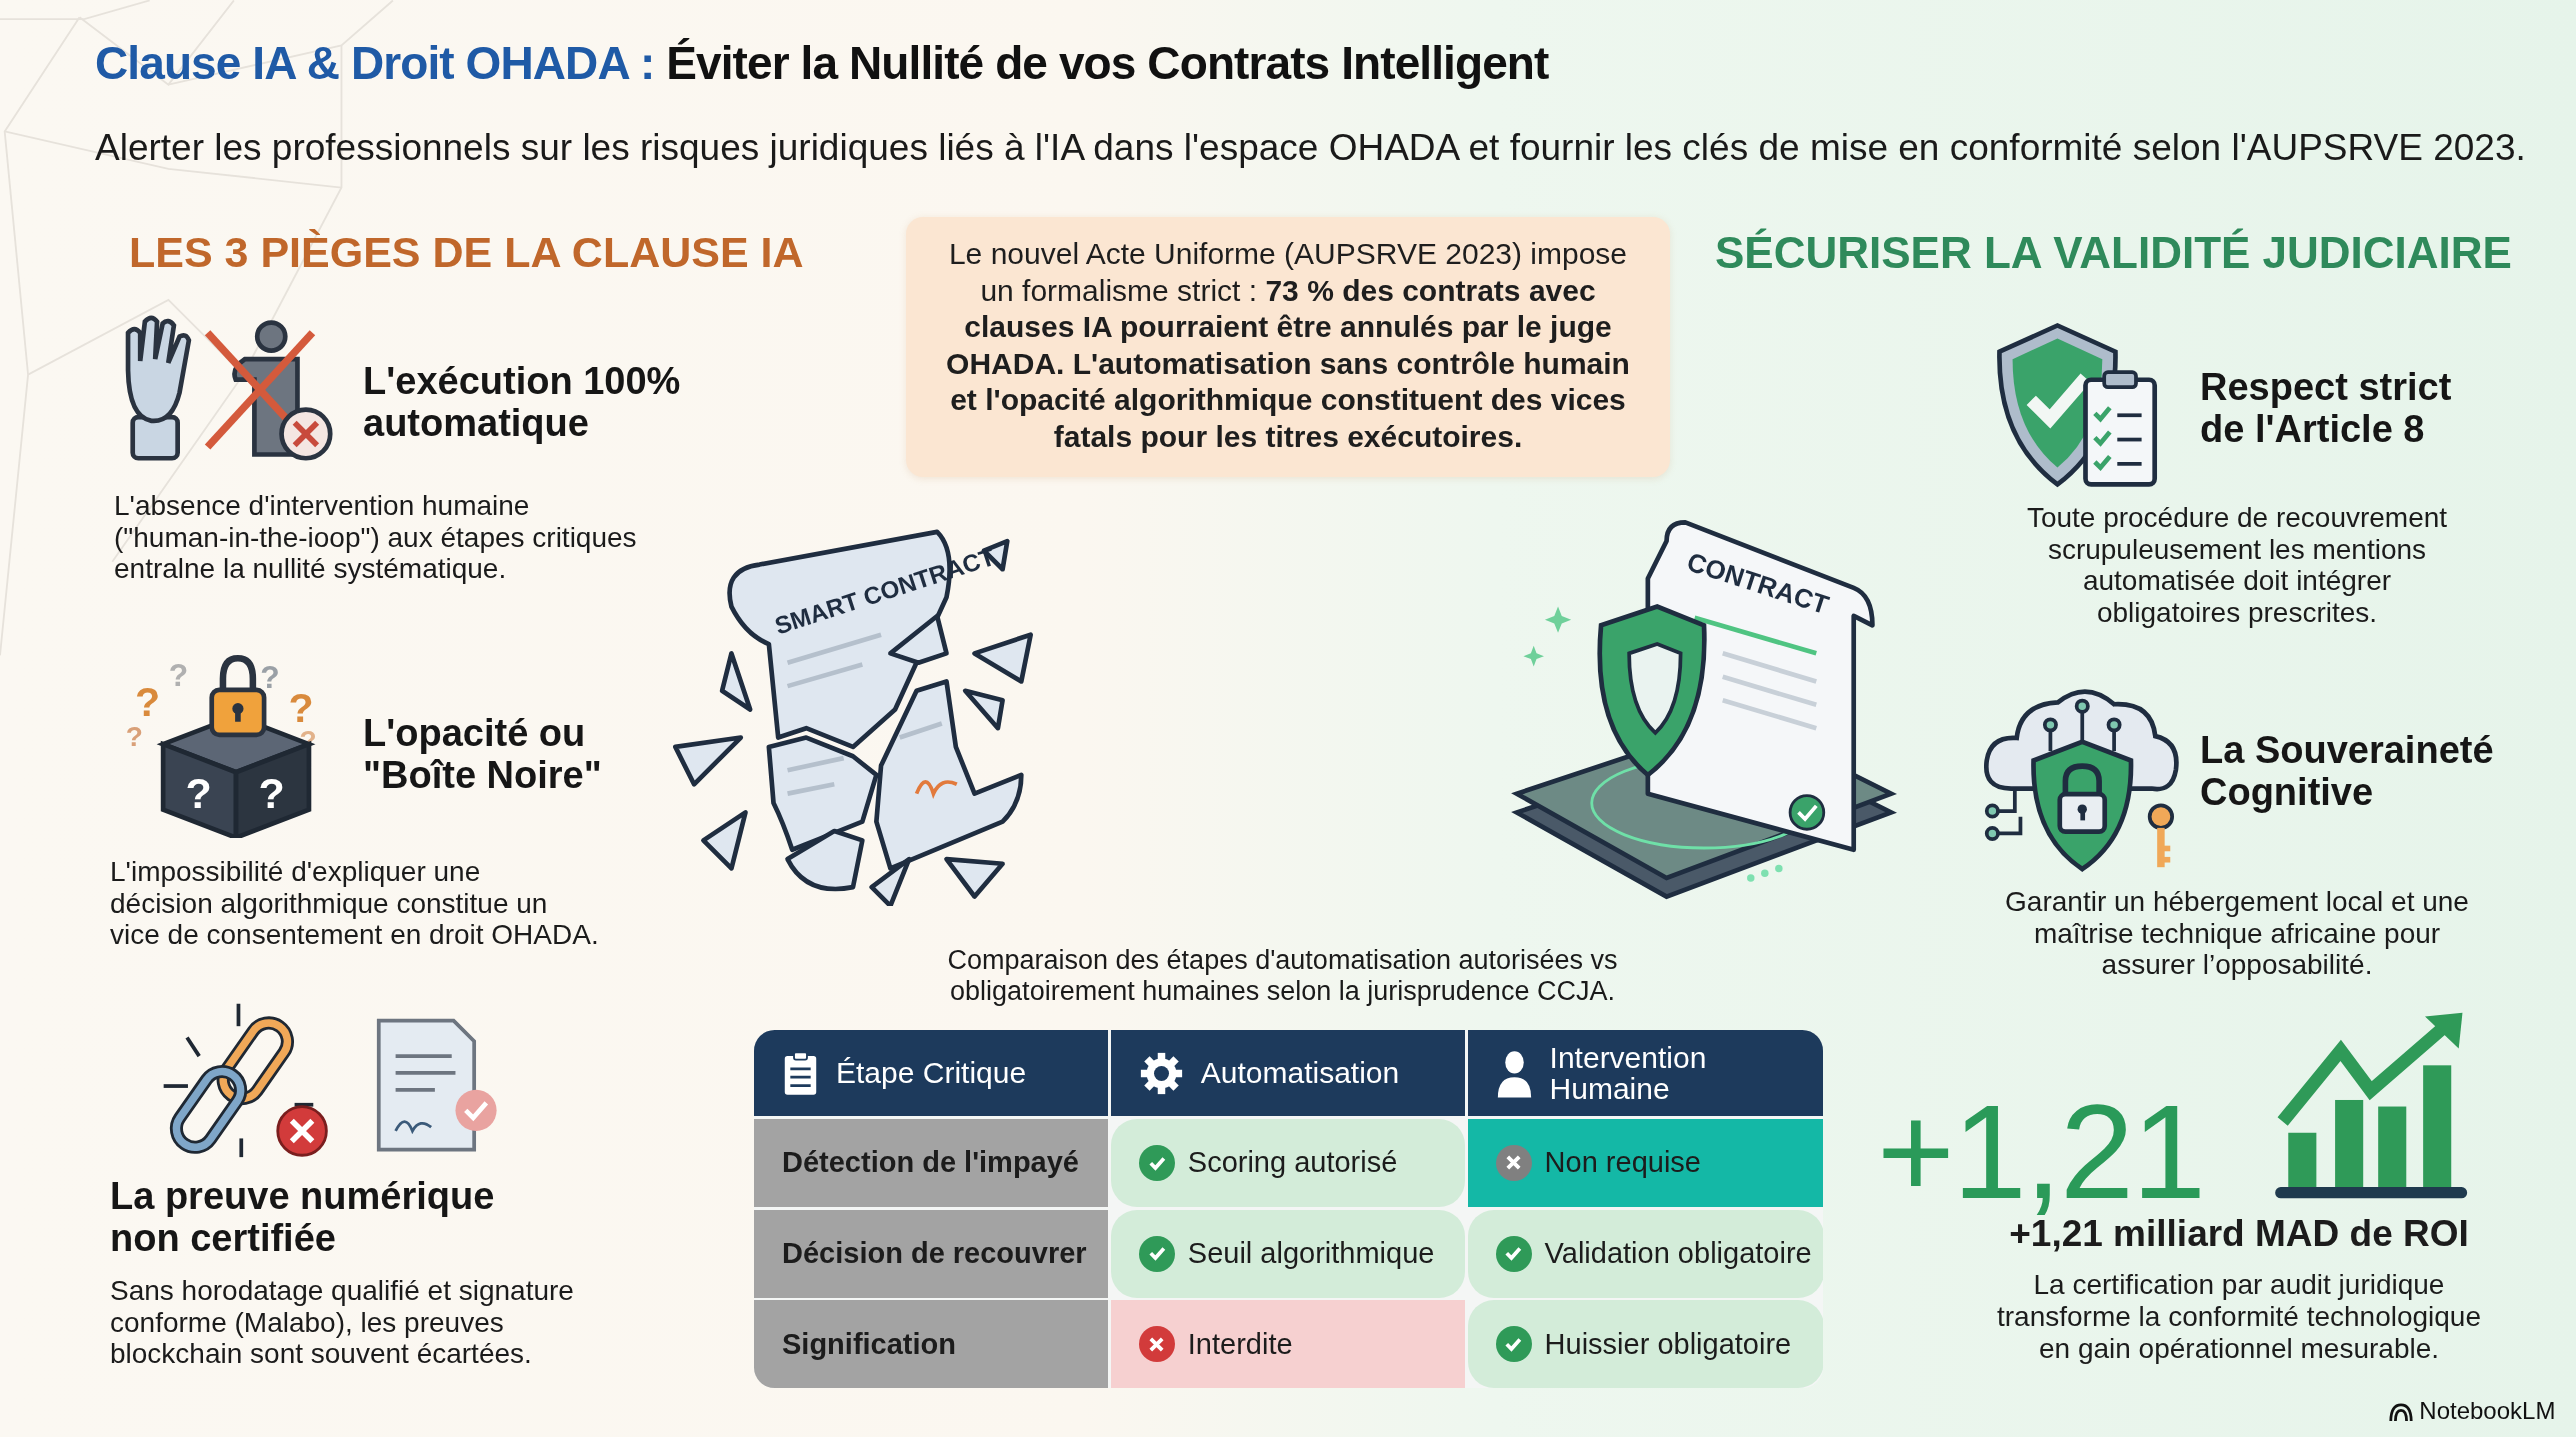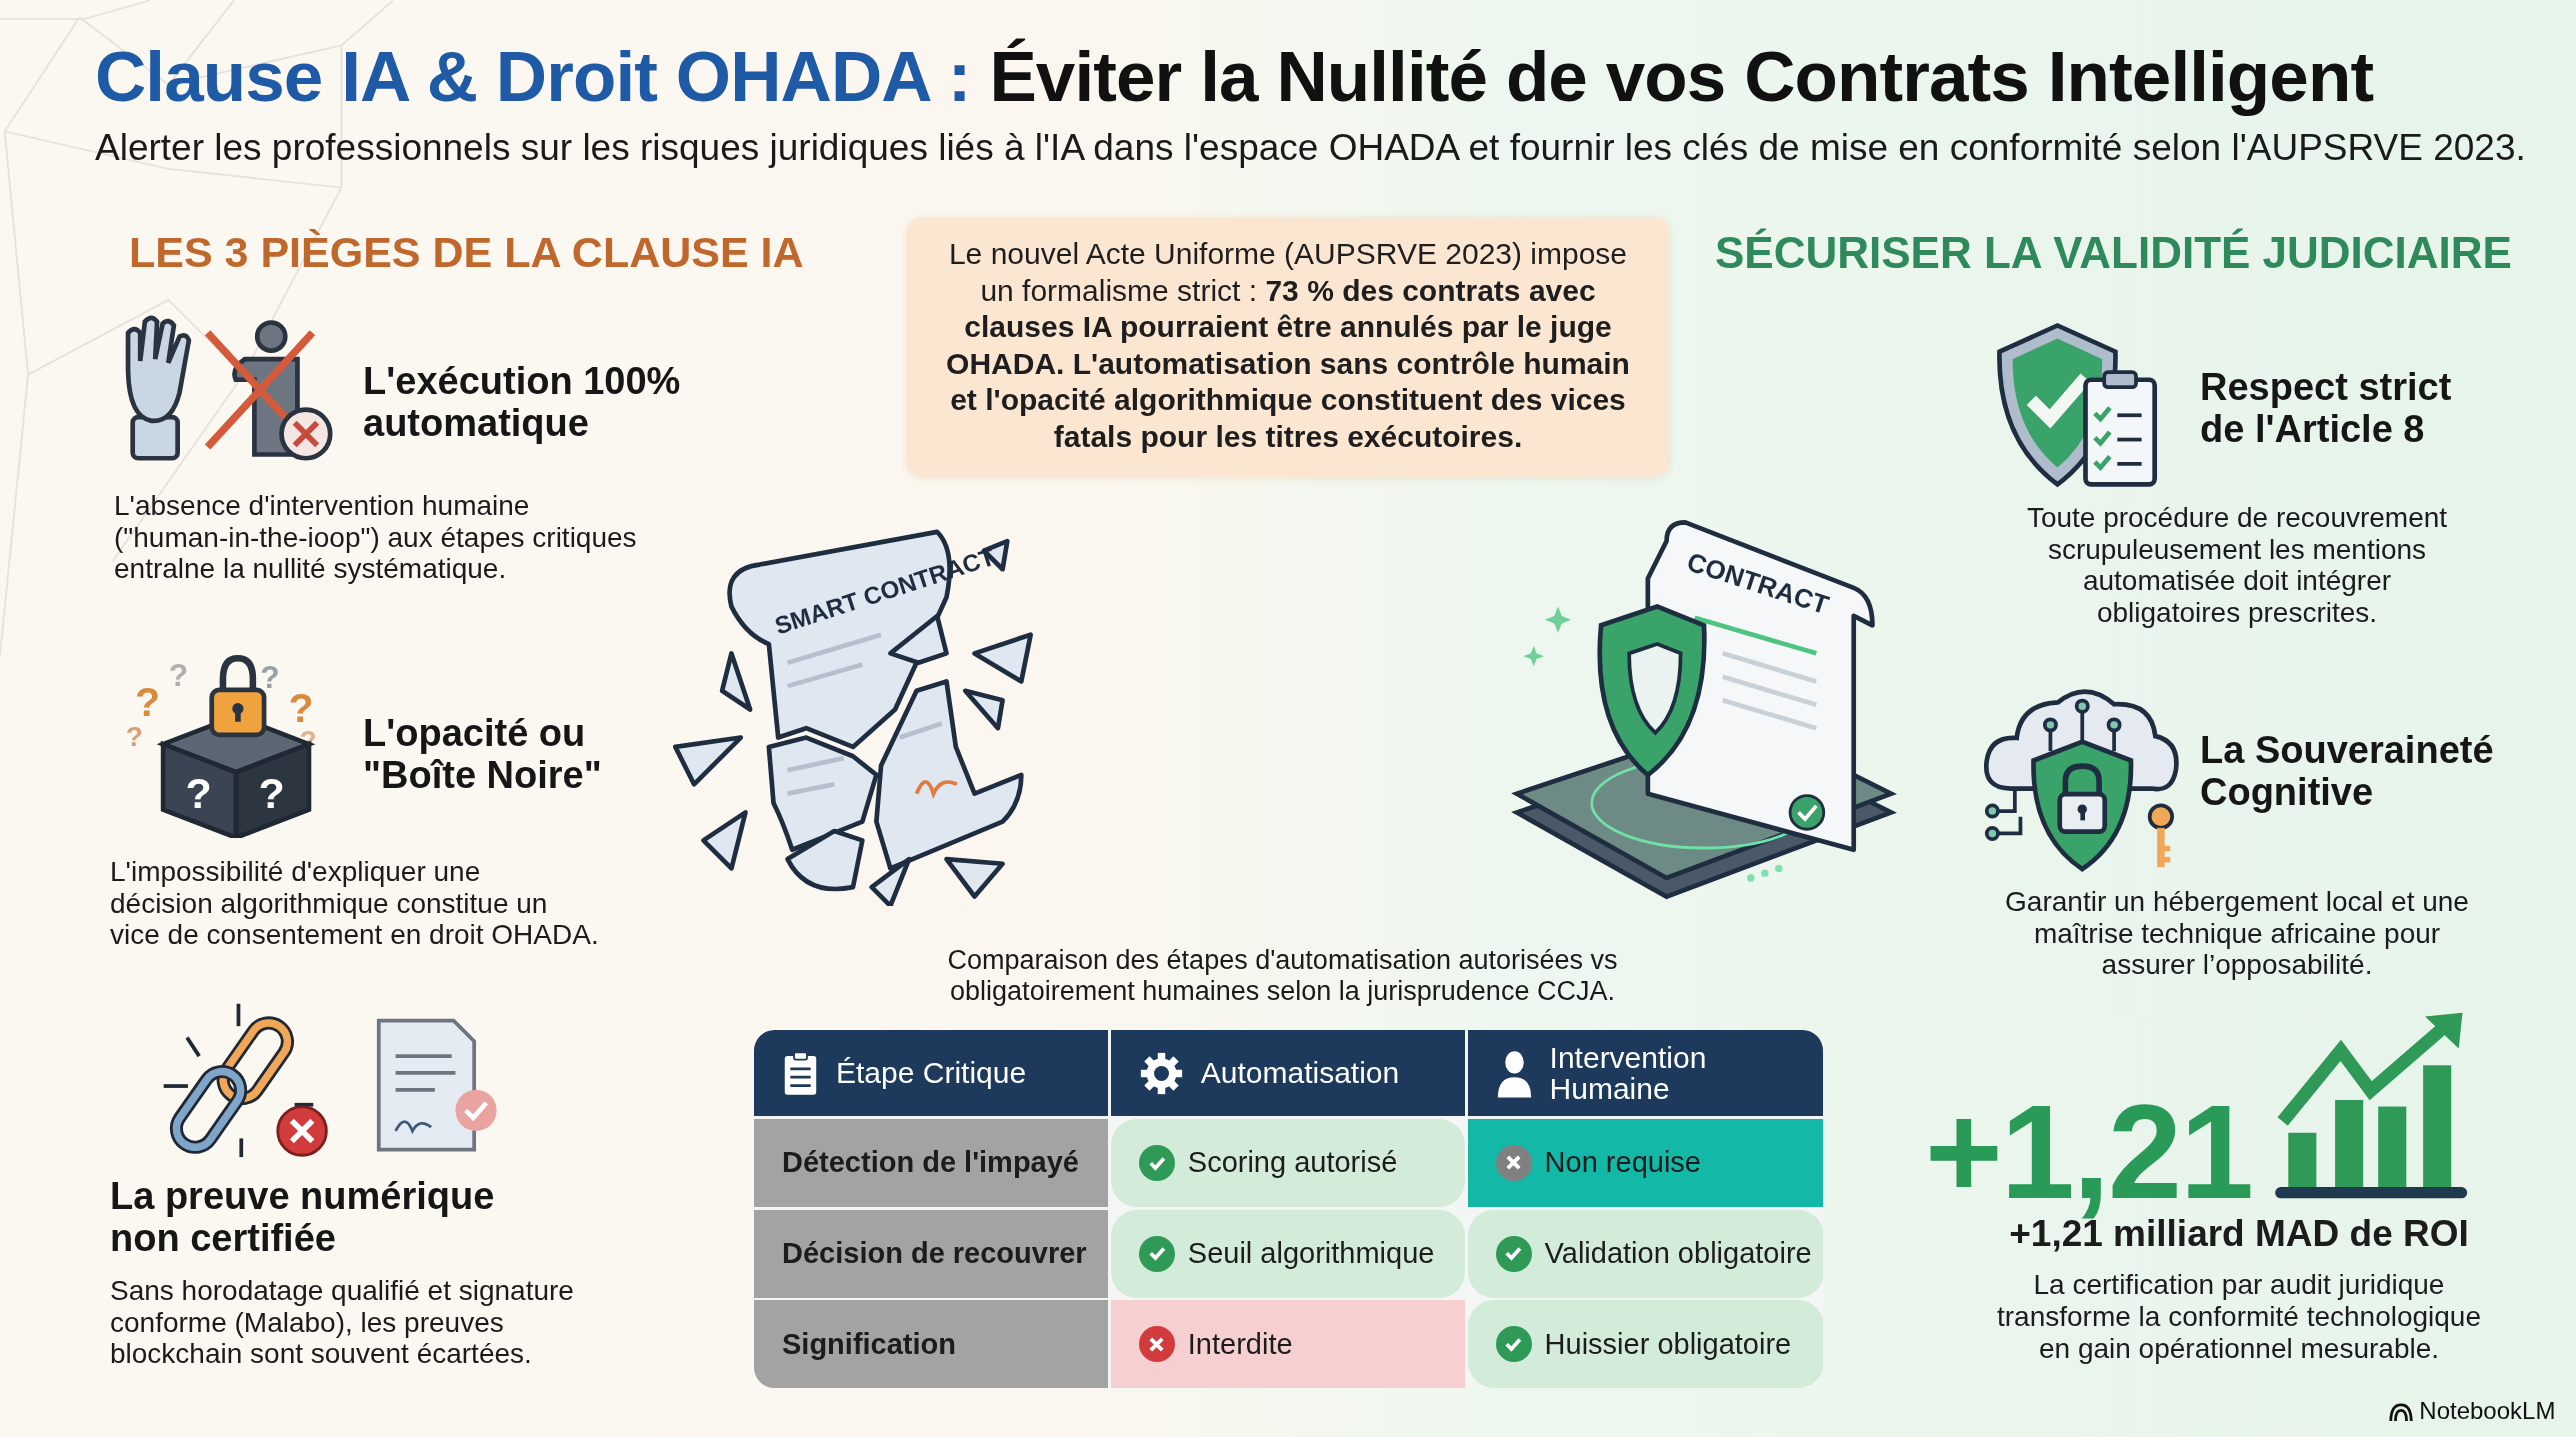--- a/index.html
+++ b/index.html
@@ -7,21 +7,21 @@
   body {
     font-family: "Liberation Sans", "DejaVu Sans", sans-serif;
     color: #1c1c1c;
     background: linear-gradient(90deg, #fbf8f2 0%, #fbf7f0 42%, #eef7ef 58%, #e6f4ea 100%);
     position: relative;
   }
   .bg-net { position: absolute; left: 0; top: 0; width: 842px; height: 1030px; pointer-events: none; }
 
   .title {
     position: absolute; left: 95px; top: 36px;
-    font-size: 71px; font-weight: 700; letter-spacing: -0.9px; white-space: nowrap;
+    font-size: 46px; font-weight: 700; letter-spacing: -0.9px; white-space: nowrap;
   }
   .title .blue { color: #1f5aa6; }
   .title .black { color: #111; }
   .subtitle {
     position: absolute; left: 95px; top: 127px;
     font-size: 37px; color: #1a1a1a; white-space: nowrap;
   }
 
   .sec-left {
     position: absolute; left: 129px; top: 228px;
@@ -71,21 +71,21 @@
   .td.green { background: #d3ecd9; border-radius: 26px; }
   .td.grey { background: #14b8a6; }
   .td.red { background: #f6d0d0; }
   .badge { width: 36px; height: 36px; border-radius: 50%; display: flex; align-items: center; justify-content: center; flex: none; }
   .badge.ok { background: #2f9a58; }
   .badge.no { background: #d23b3b; }
   .badge.na { background: #808080; }
 
   .roi-num {
     position: absolute; left: 1877px; top: 1076px;
-    font-size: 133px; font-weight: 700; color: #2a9a59; letter-spacing: -1.9px; margin-left: 48px;
+    font-size: 133px; font-weight: 400; color: #2a9a59; letter-spacing: -1.9px;
   }
   .roi-title { position: absolute; left: 1958px; top: 1213px; width: 562px; text-align: center; font-size: 37px; font-weight: 700; }
   .roi-desc { position: absolute; left: 1958px; top: 1269px; width: 562px; text-align: center; font-size: 28px; line-height: 1.15; }
 
   .brand {
     position: absolute; right: 20.6px; bottom: 13px;
     font-size: 24px; color: #111; display: flex; align-items: center; gap: 5.6px;
   }
 </style>
 </head>

